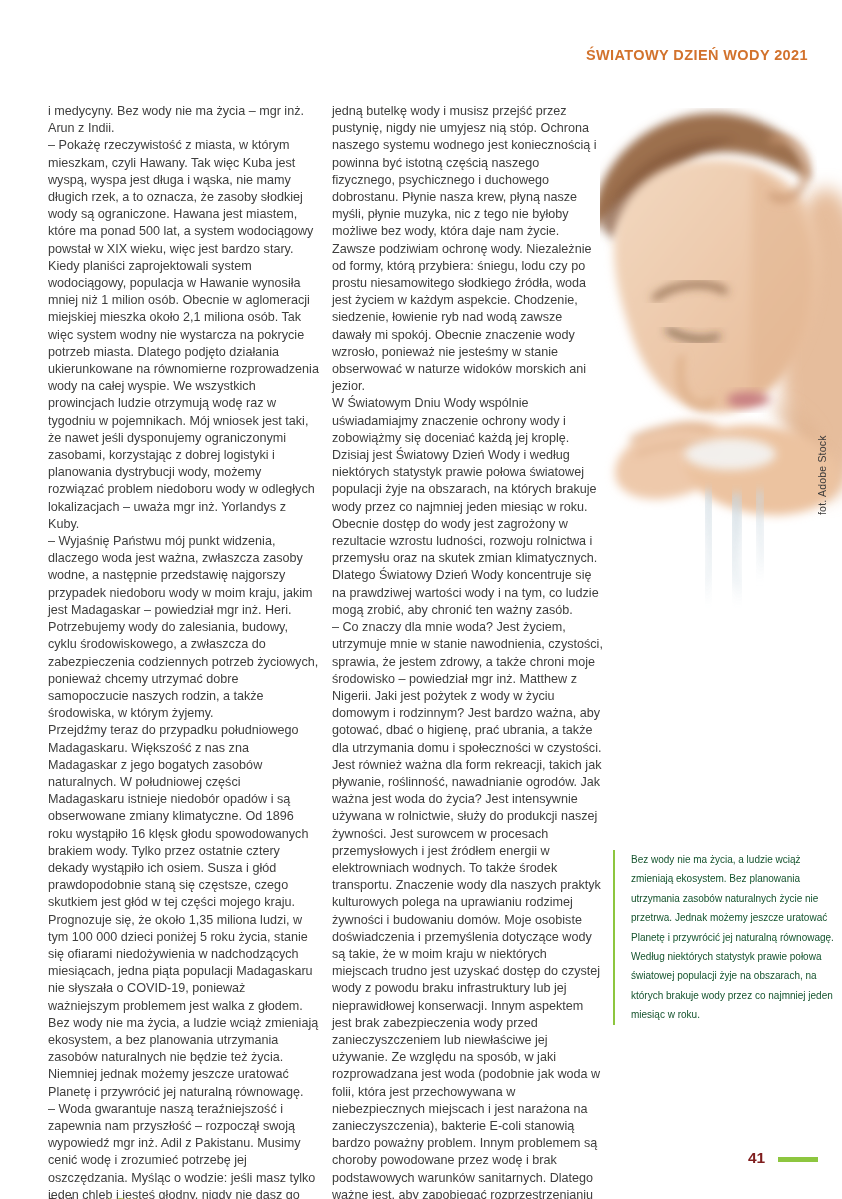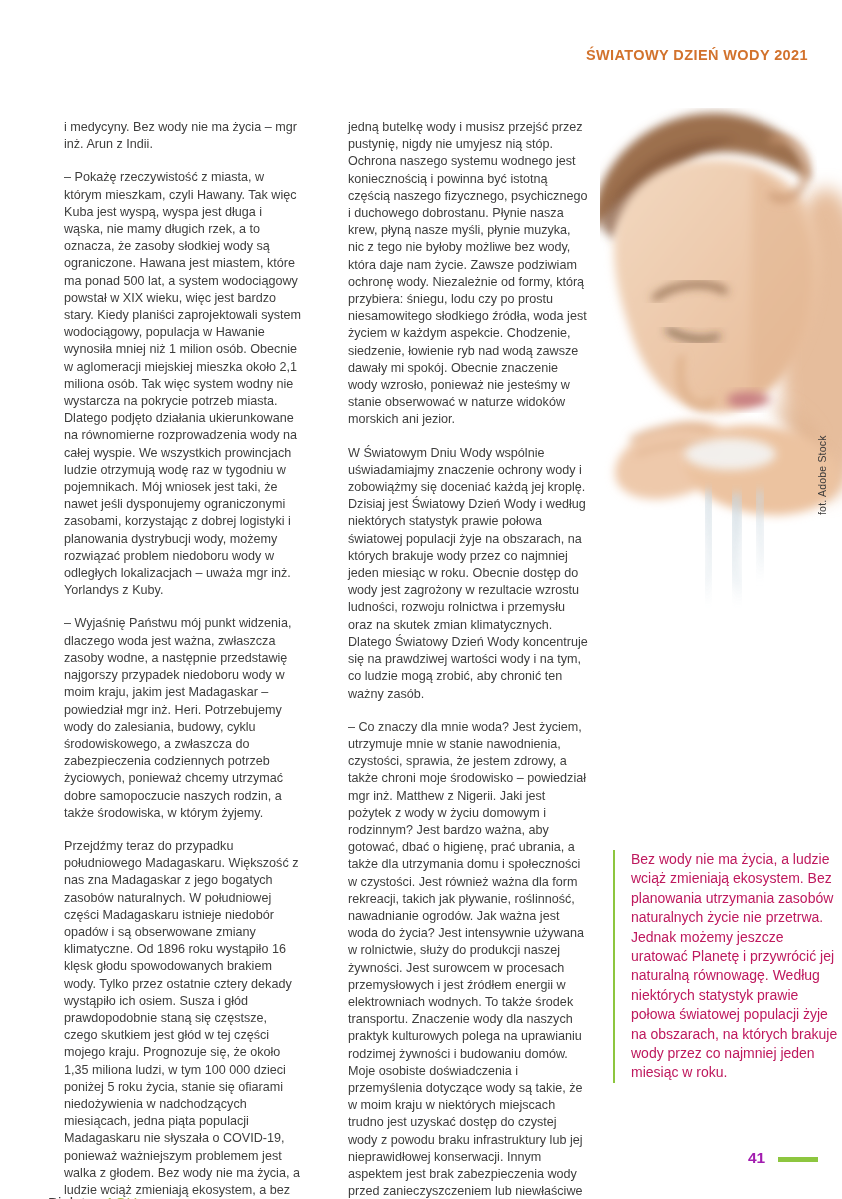--- a/index.html
+++ b/index.html
@@ -25,21 +25,21 @@
   }
   .col {
     position: absolute;
     top: 103px;
     width: 272px;
     text-align: left;
   }
   .col-left  { left: 48px;  }
   .col-right { left: 332px; }
   .col p {
-    margin: 16px;
+    margin: 0;
     font-size: 12.6px;
     line-height: 17.2px;
     color: #3e3e3d;
   }
   .photo-wrap {
     position: absolute;
     left: 600px;
     top: 108px;
     width: 242px;
     height: 500px;
@@ -57,39 +57,39 @@
     letter-spacing: 0.2px;
     white-space: nowrap;
   }
   .pull-quote {
     position: absolute;
     left: 613px;
     top: 850px;
     width: 208px;
     padding-left: 16px;
     border-left: 2px solid #8dc63f;
-    color: #be185d;
-    font-size: 14px;
+    color: #14532d;
+    font-size: 10px;
     line-height: 19.4px;
   }
   .footer-brand {
     position: absolute;
     left: 48px;
     top: 1194px;
     font-size: 15px;
     color: #3e3e3d;
   }
   .footer-brand .accent { color: #97c83e; }
   .footer-pagenum {
     position: absolute;
     left: 748px;
     top: 1149px;
     font-size: 15.5px;
     font-weight: bold;
-    color: #a21caf;
+    color: #7f1d1d;
   }
   .footer-bar {
     position: absolute;
     left: 778px;
     top: 1157px;
     width: 40px;
     height: 5px;
     background: #8dc63f;
   }
 </style>

